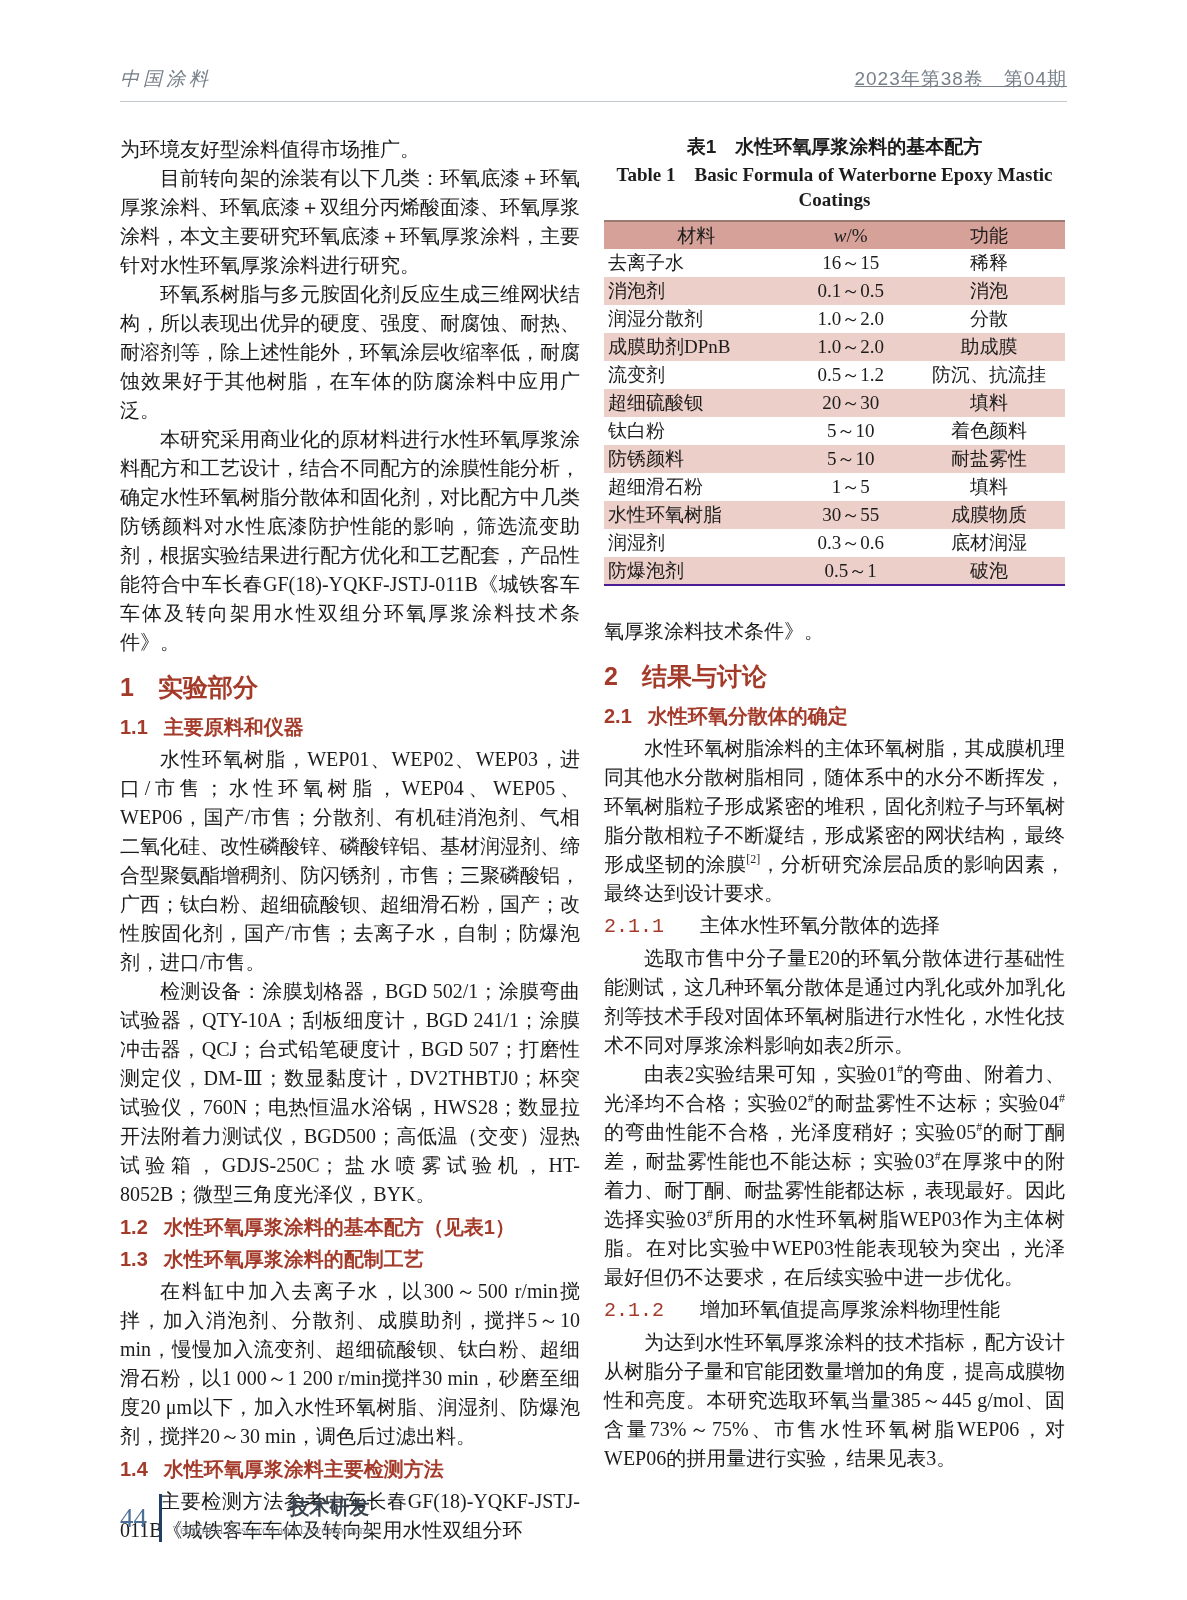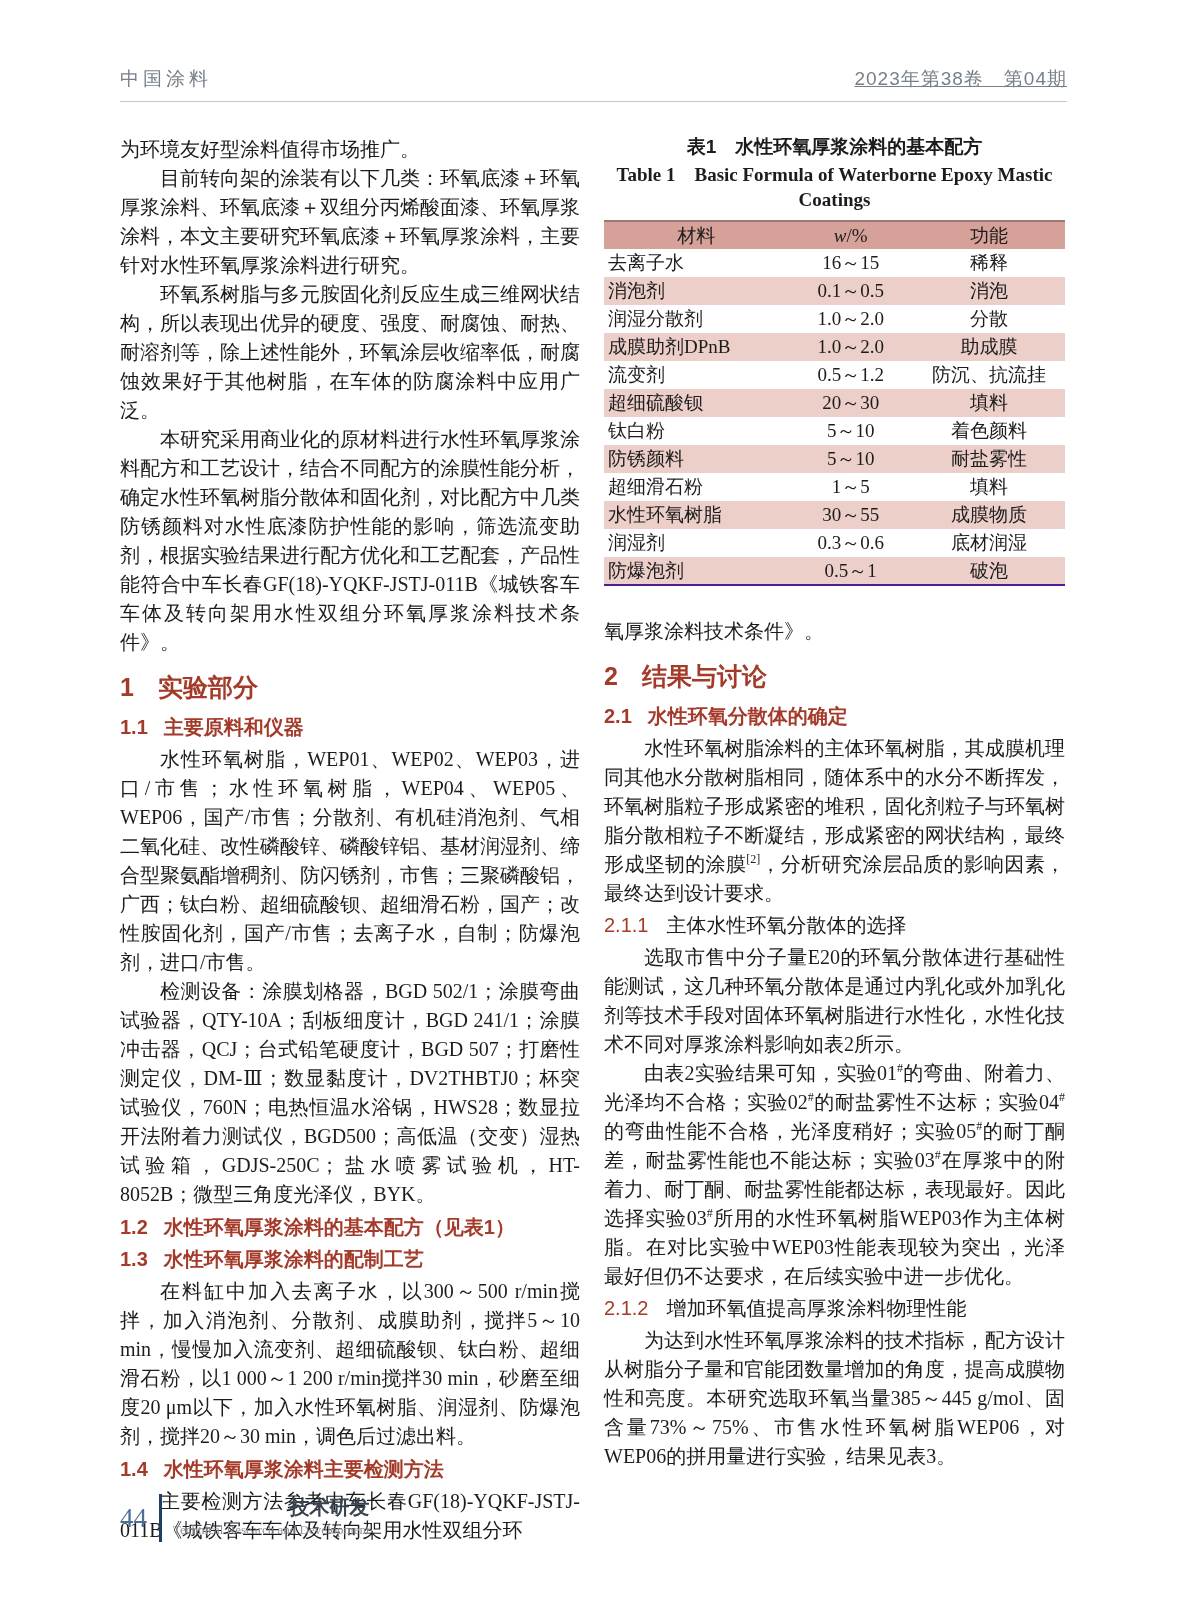--- a/index.html
+++ b/index.html
@@ -22,21 +22,21 @@
     color:var(--ink);
   }
   .page{position:relative;width:100%;height:100%;padding:66px 120px 0 120px;}
   .page-header{
     display:flex;justify-content:space-between;align-items:flex-end;
     border-bottom:1px solid var(--rule);
     padding-bottom:9px;
     font-family:"Liberation Sans","DejaVu Sans",sans-serif;
     font-size:19px;color:var(--hdr-gray);
   }
-  .page-header .journal-name{letter-spacing:4px;}
+  .page-header .journal-name{letter-spacing:4px;font-style:italic;}
   .page-header .issue-info{letter-spacing:1px;text-decoration:underline;}
   .columns{display:flex;gap:24px;margin-top:33px;}
   .col{width:460px;}
   .col-right{width:461px;}
 
   p.body{font-size:20px;line-height:29px;text-align:justify;text-justify:inter-character;}
   p.ind{text-indent:2em;}
   p.noind{text-indent:0;}
   sup{font-size:12px;line-height:0;}
 
@@ -56,22 +56,22 @@
     margin:4px 0 4px 0;line-height:28px;
   }
   h3.subsec .num{margin-right:16px;}
   h4.subsubsec{
     display:flex;align-items:baseline;
     font-size:20px;font-weight:normal;
     margin:3px 0 3px 0;line-height:29px;
   }
   h4.subsubsec .num{
     color:var(--red);
-    font-family:Liberation Sans, sans-serif;
-    margin-right:18px;
+    font-family:Liberation Mono, monospace;
+    margin-right:36px;
   }
 
   .tbl-title-zh{
     text-align:center;
     font-family:"Liberation Sans","DejaVu Sans",sans-serif;
     font-weight:bold;font-size:19px;line-height:24px;
   }
   .tbl-title-en{
     text-align:center;font-weight:bold;font-size:19px;line-height:25px;
     margin-top:3px;

